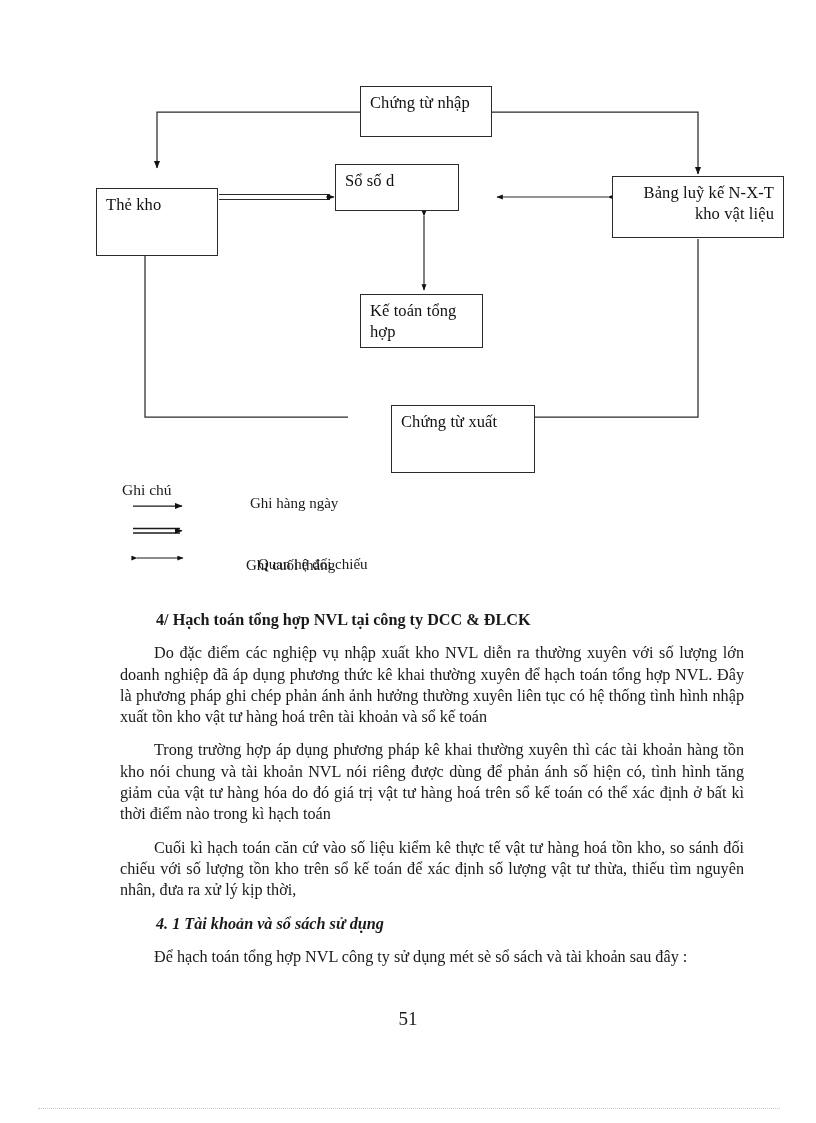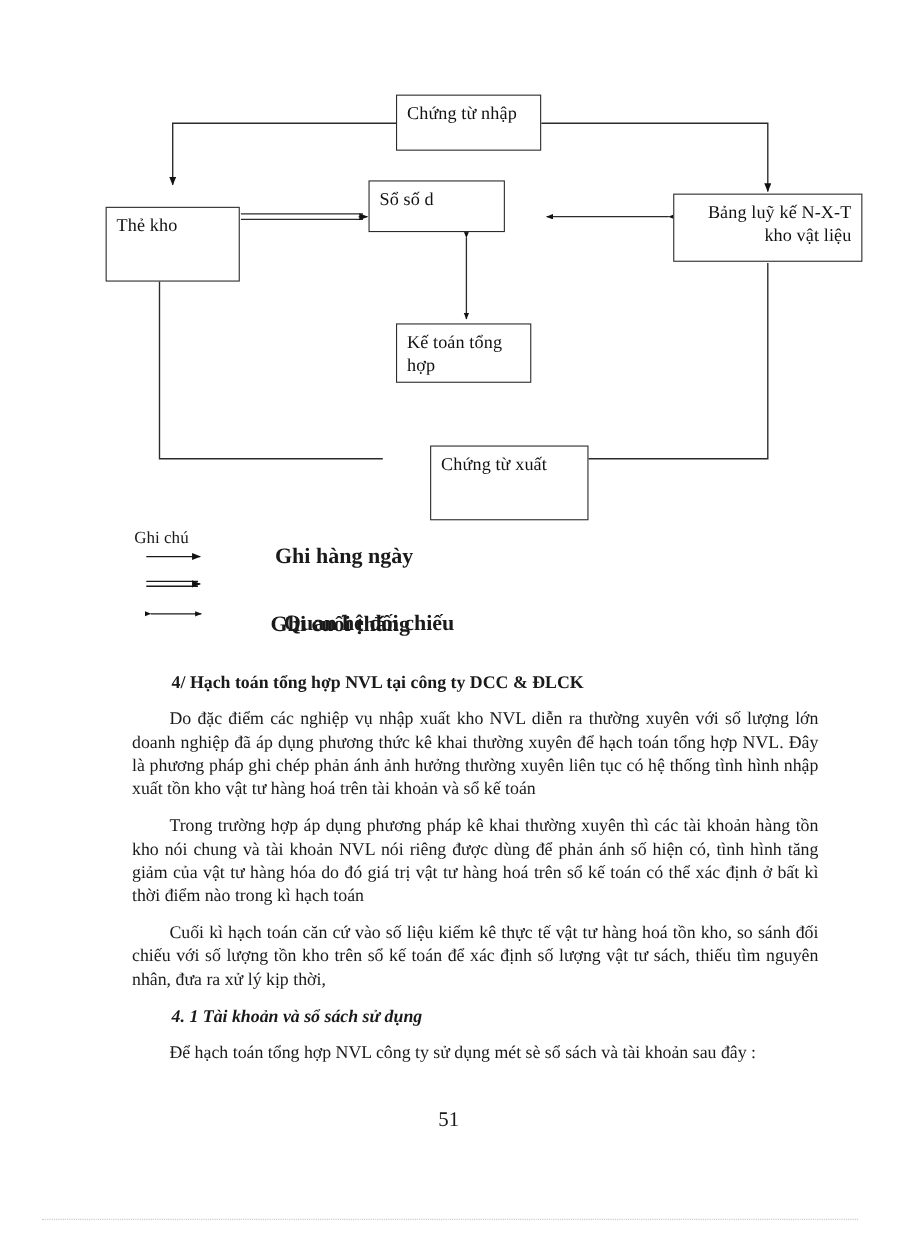--- a/index.html
+++ b/index.html
@@ -30,23 +30,22 @@
 
   
   #legend{position:absolute;left:0;top:462px;width:816px;height:130px;}
   .legend-title{
     position:absolute;left:122px;top:6px;
     font-size:15.5px;
     margin-top:13px;
   }
   .legend-label{
     position:absolute;
-    font-size:20px;
+    font-size:15px;
     white-space:nowrap;
-    font-weight:bold;
   }
 
   
   #bodytext{
     position:absolute;
     left:108px;top:598px;
     width:648px;
     font-size:16.2px;
     line-height:21.3px;
     text-align:justify;
@@ -156,21 +155,21 @@
 
     <div class="legend-label" style="left:250px;top:33px;">Ghi hàng ngày</div>
     <div class="legend-label" style="left:246px;top:56px;margin-top:39px;">Ghi cuối tháng</div>
     <div class="legend-label" style="left:248px;top:94px;margin-left:10px;">Quan hệ đối chiếu</div>
   </div>
 
   <div id="bodytext">
     <p class="h-bold">4/  Hạch toán tổng hợp NVL tại công ty DCC &amp; ĐLCK</p>
     <p class="para">Do đặc điểm các nghiệp vụ nhập xuất kho NVL diễn ra thường xuyên với số lượng lớn doanh nghiệp đã áp dụng phương thức kê khai thường xuyên để hạch toán tổng hợp NVL. Đây là phương pháp ghi chép phản ánh ảnh hưởng thường xuyên liên tục có hệ thống tình hình nhập xuất tồn kho vật tư hàng hoá trên tài khoản và sổ kế toán</p>
     <p class="para">Trong trường hợp áp dụng phương pháp kê khai thường xuyên thì các tài khoản hàng tồn kho nói chung và tài khoản NVL nói riêng được dùng để phản ánh số hiện có, tình hình tăng giảm của vật tư hàng hóa do đó giá trị vật tư hàng hoá trên sổ kế toán có thể xác định ở bất kì thời điểm nào trong kì hạch toán</p>
-    <p class="para">Cuối kì hạch toán căn cứ vào số liệu kiểm kê thực tế vật tư hàng hoá tồn kho, so sánh đối chiếu với số lượng tồn kho trên sổ kế toán để xác định số lượng vật tư sách, thiếu tìm nguyên nhân, đưa ra xử lý kịp thời,</p>
+    <p class="para">Cuối kì hạch toán căn cứ vào số liệu kiểm kê thực tế vật tư hàng hoá tồn kho, so sánh đối chiếu với số lượng tồn kho trên sổ kế toán để xác định số lượng vật tư thừa, thiếu tìm nguyên nhân, đưa ra xử lý kịp thời,</p>
     <p class="h-bolditalic">4. 1 Tài khoản và sổ sách sử dụng</p>
     <p class="para">Để hạch toán tổng hợp NVL công ty sử dụng mét sè sổ sách và tài khoản sau đây :</p>
   </div>
 
   <div class="pagenum">51</div>
 
   <div class="footrule"></div>
 </div>
 
 </body></html>

